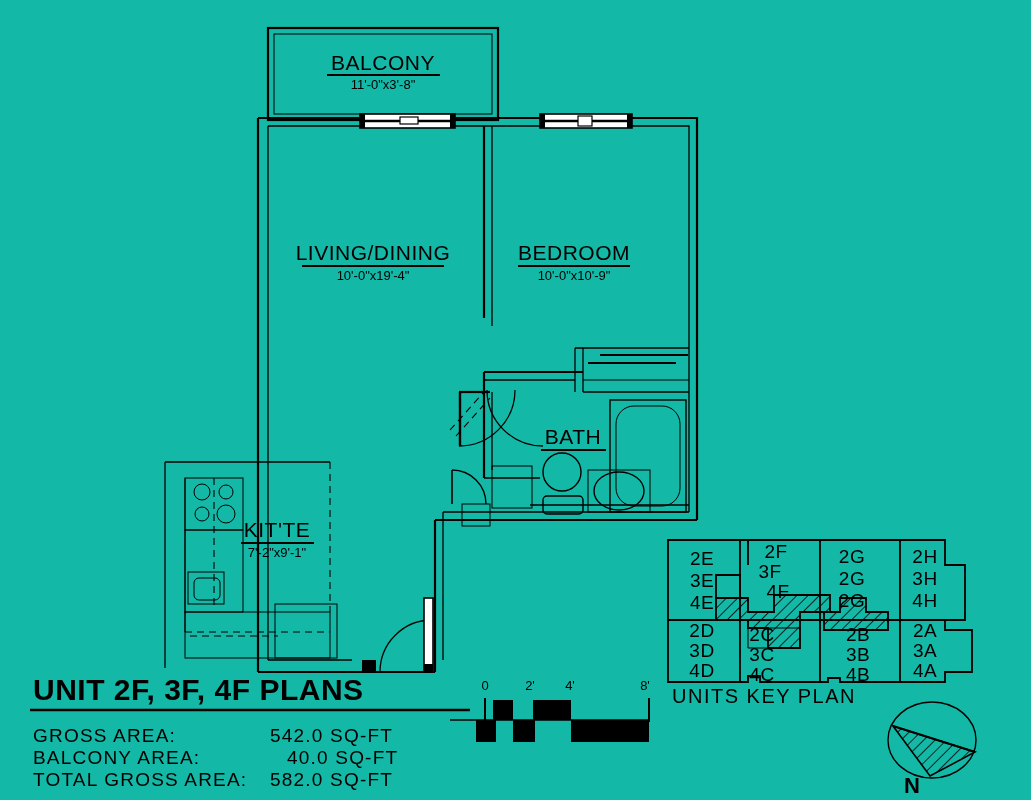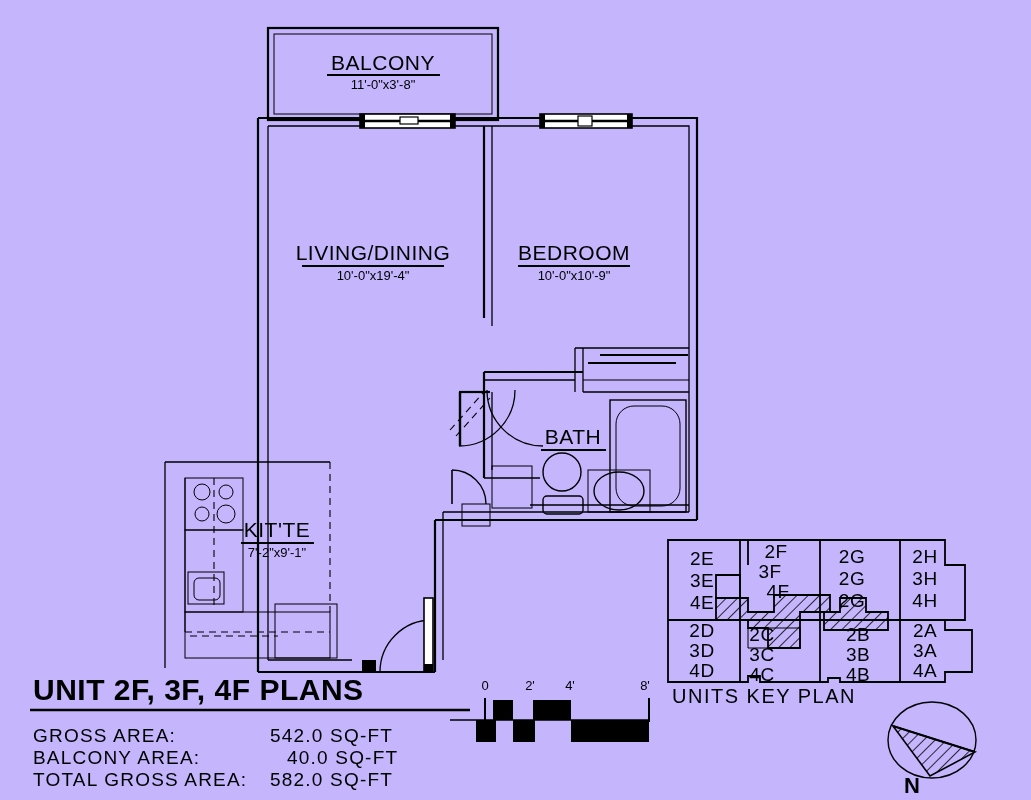--- a/index.html
+++ b/index.html
@@ -9,21 +9,21 @@
     background: #ffffff;
   }
   body {
     font-family: "Liberation Sans", sans-serif;
     color: #000000;
   }
   #sheet {
     position: relative;
     width: 1031px;
     height: 800px;
-    background: #c4b5fd;
+    background: #14b8a6;
     overflow: hidden;
   }
   #sheet svg {
     position: absolute;
     top: 0;
     left: 0;
     width: 1031px;
     height: 800px;
   }
   .plan-text {

